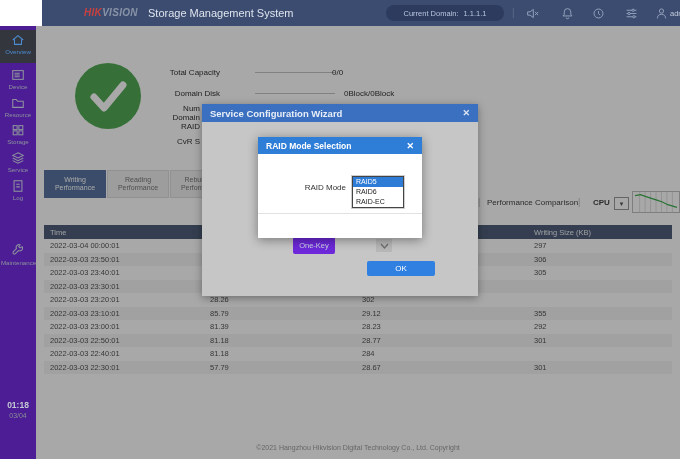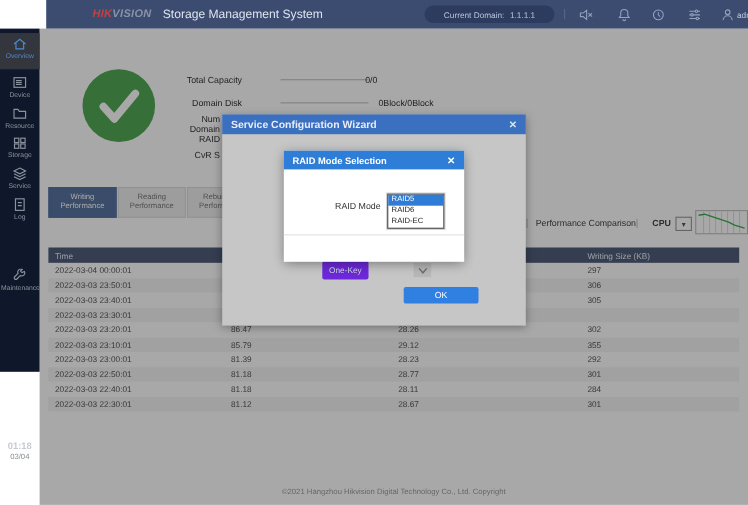--- a/index.html
+++ b/index.html
@@ -15,21 +15,21 @@
   .app-title { position:absolute; left:106px; top:7px; font-size:11px; font-weight:normal; color:#dfe4ee; }
   .domain-pill { position:absolute; left:344px; top:5px; width:118px; height:16px; border-radius:8px;
                  background:#2c3b5e; color:#b9c5dd; font-size:7.5px; display:flex; align-items:center;
                  justify-content:center; gap:5px; }
   .hsep { position:absolute; top:7px; color:#5c6c8e; font-size:10px; }
   .hicon { position:absolute; top:7px; width:13px; height:13px; color:#93a1bb; }
   .hicon svg { width:13px; height:13px; display:block; }
   .huser { position:absolute; top:9px; font-size:7.5px; color:#c3cbdb; }
 
   
-  .sidebar { position:absolute; left:0; top:26px; width:36px; height:312px; background:#0f172a; z-index:40; }
+  .sidebar { position:absolute; left:0; top:26px; width:36px; height:433px; background:#4c1d95; z-index:40; }
   .side-item { position:absolute; left:0; width:36px; text-align:center; color:#8d939c; cursor:pointer; }
   .side-item .ic { display:block; margin:0 auto; width:14px; height:14px; }
   .side-item .ic svg { width:14px; height:14px; display:block; }
   .side-item .lbl { display:block; font-size:6.5px; margin-top:1px; transform:scale(.95); }
   .side-item.active { background:#33363c; color:#4d8bd0; padding-top:3px; height:33px; }
   .side-time { position:absolute; left:0; top:374px; width:36px; text-align:center; color:#c5cad2;
                font-size:8.5px; font-weight:bold; }
   .side-date { position:absolute; left:0; top:386px; width:36px; text-align:center; color:#878d96; font-size:7px; }
 
   
@@ -169,21 +169,20 @@
           <div class="tcell"></div>
           <div class="tcell">305</div>
         </div>
       <div class="trow even">
           <div class="tcell">2022-03-03 23:30:01</div>
           <div class="tcell"></div>
           <div class="tcell"></div>
         </div>
       <div class="trow odd">
           <div class="tcell">2022-03-03 23:20:01</div>
-          <div class="tcell">86.47</div>
           <div class="tcell">28.26</div>
           <div class="tcell">302</div>
         </div>
       <div class="trow even">
           <div class="tcell">2022-03-03 23:10:01</div>
           <div class="tcell">85.79</div>
           <div class="tcell">29.12</div>
           <div class="tcell">355</div>
         </div>
       <div class="trow odd">
@@ -194,26 +193,25 @@
         </div>
       <div class="trow even">
           <div class="tcell">2022-03-03 22:50:01</div>
           <div class="tcell">81.18</div>
           <div class="tcell">28.77</div>
           <div class="tcell">301</div>
         </div>
       <div class="trow odd">
           <div class="tcell">2022-03-03 22:40:01</div>
           <div class="tcell">81.18</div>
-          <div class="tcell">28.11</div>
           <div class="tcell">284</div>
         </div>
       <div class="trow even">
           <div class="tcell">2022-03-03 22:30:01</div>
-          <div class="tcell">81.12</div>
+          <div class="tcell">57.79</div>
           <div class="tcell">28.67</div>
           <div class="tcell">301</div>
         </div>
     </div>
 
     <div class="footer">©2021 Hangzhou Hikvision Digital Technology Co., Ltd. Copyright</div>
   </div>
 
   <div class="overlay"></div>
 

